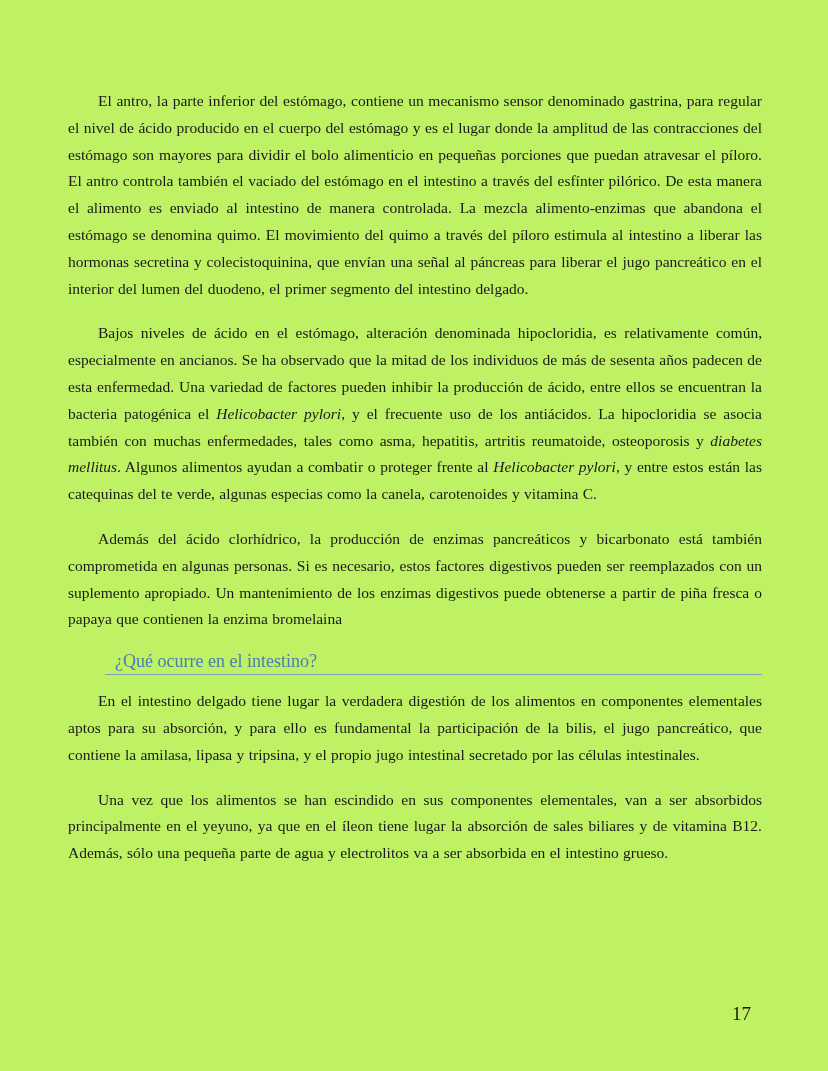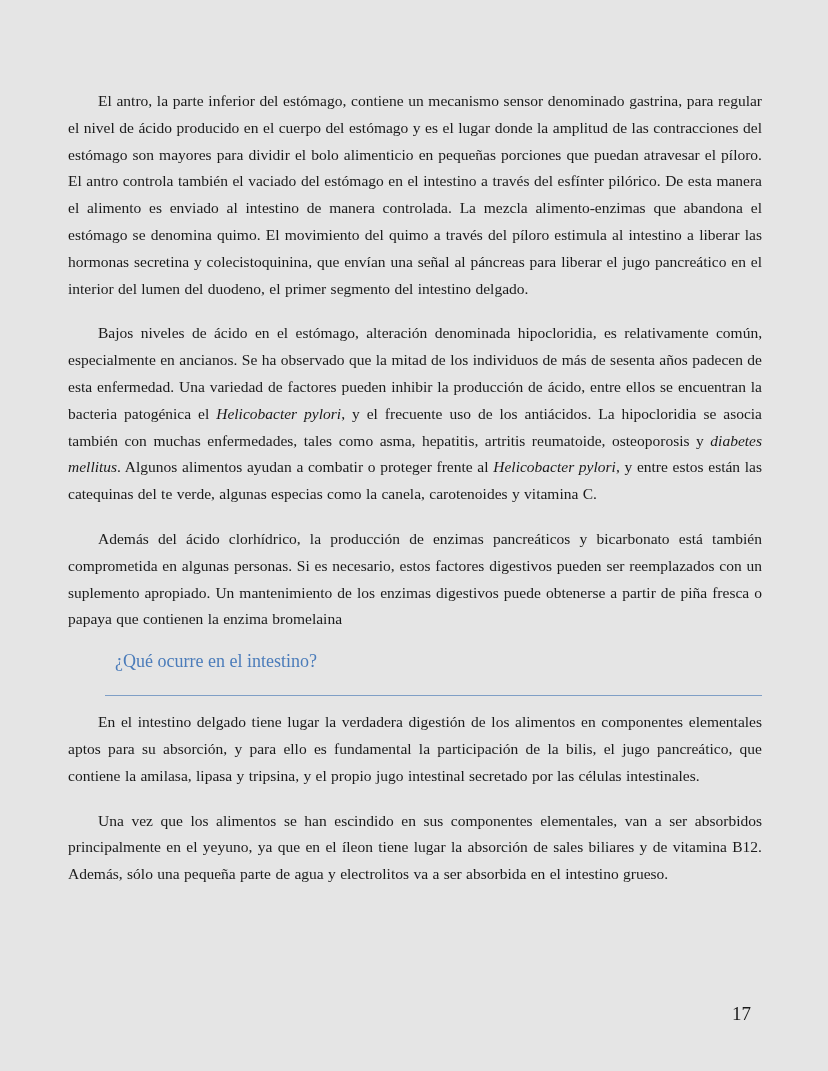--- a/index.html
+++ b/index.html
@@ -4,21 +4,21 @@
 <style>
   html, body {
     margin: 0;
     padding: 0;
     background: #ffffff;
   }
   .page {
     position: relative;
     width: 828px;
     height: 1071px;
-    background: #e5e5e5;
+    background: #bef264;
     overflow: hidden;
     font-family: "Liberation Serif", "DejaVu Serif", serif;
   }
   .content {
     position: absolute;
     left: 68px;
     top: 88px;
     width: 694px;
   }
   .para {
@@ -28,21 +28,21 @@
     text-align: justify;
     text-indent: 30px;
     color: #1a1a1a;
     word-spacing: 0.5px;
   }
   .para em {
     font-style: italic;
   }
   .section-heading {
     margin: 16px 0 13px 37px;
-    padding: 0 0 23px 10px;
+    padding: 0 0 2px 10px;
     font-size: 18px;
     line-height: 21px;
     font-weight: 400;
     color: #4b7cba;
     border-bottom: 1.5px solid #7f9fc6;
   }
   .page-number {
     position: absolute;
     left: 732px;
     top: 1003px;

